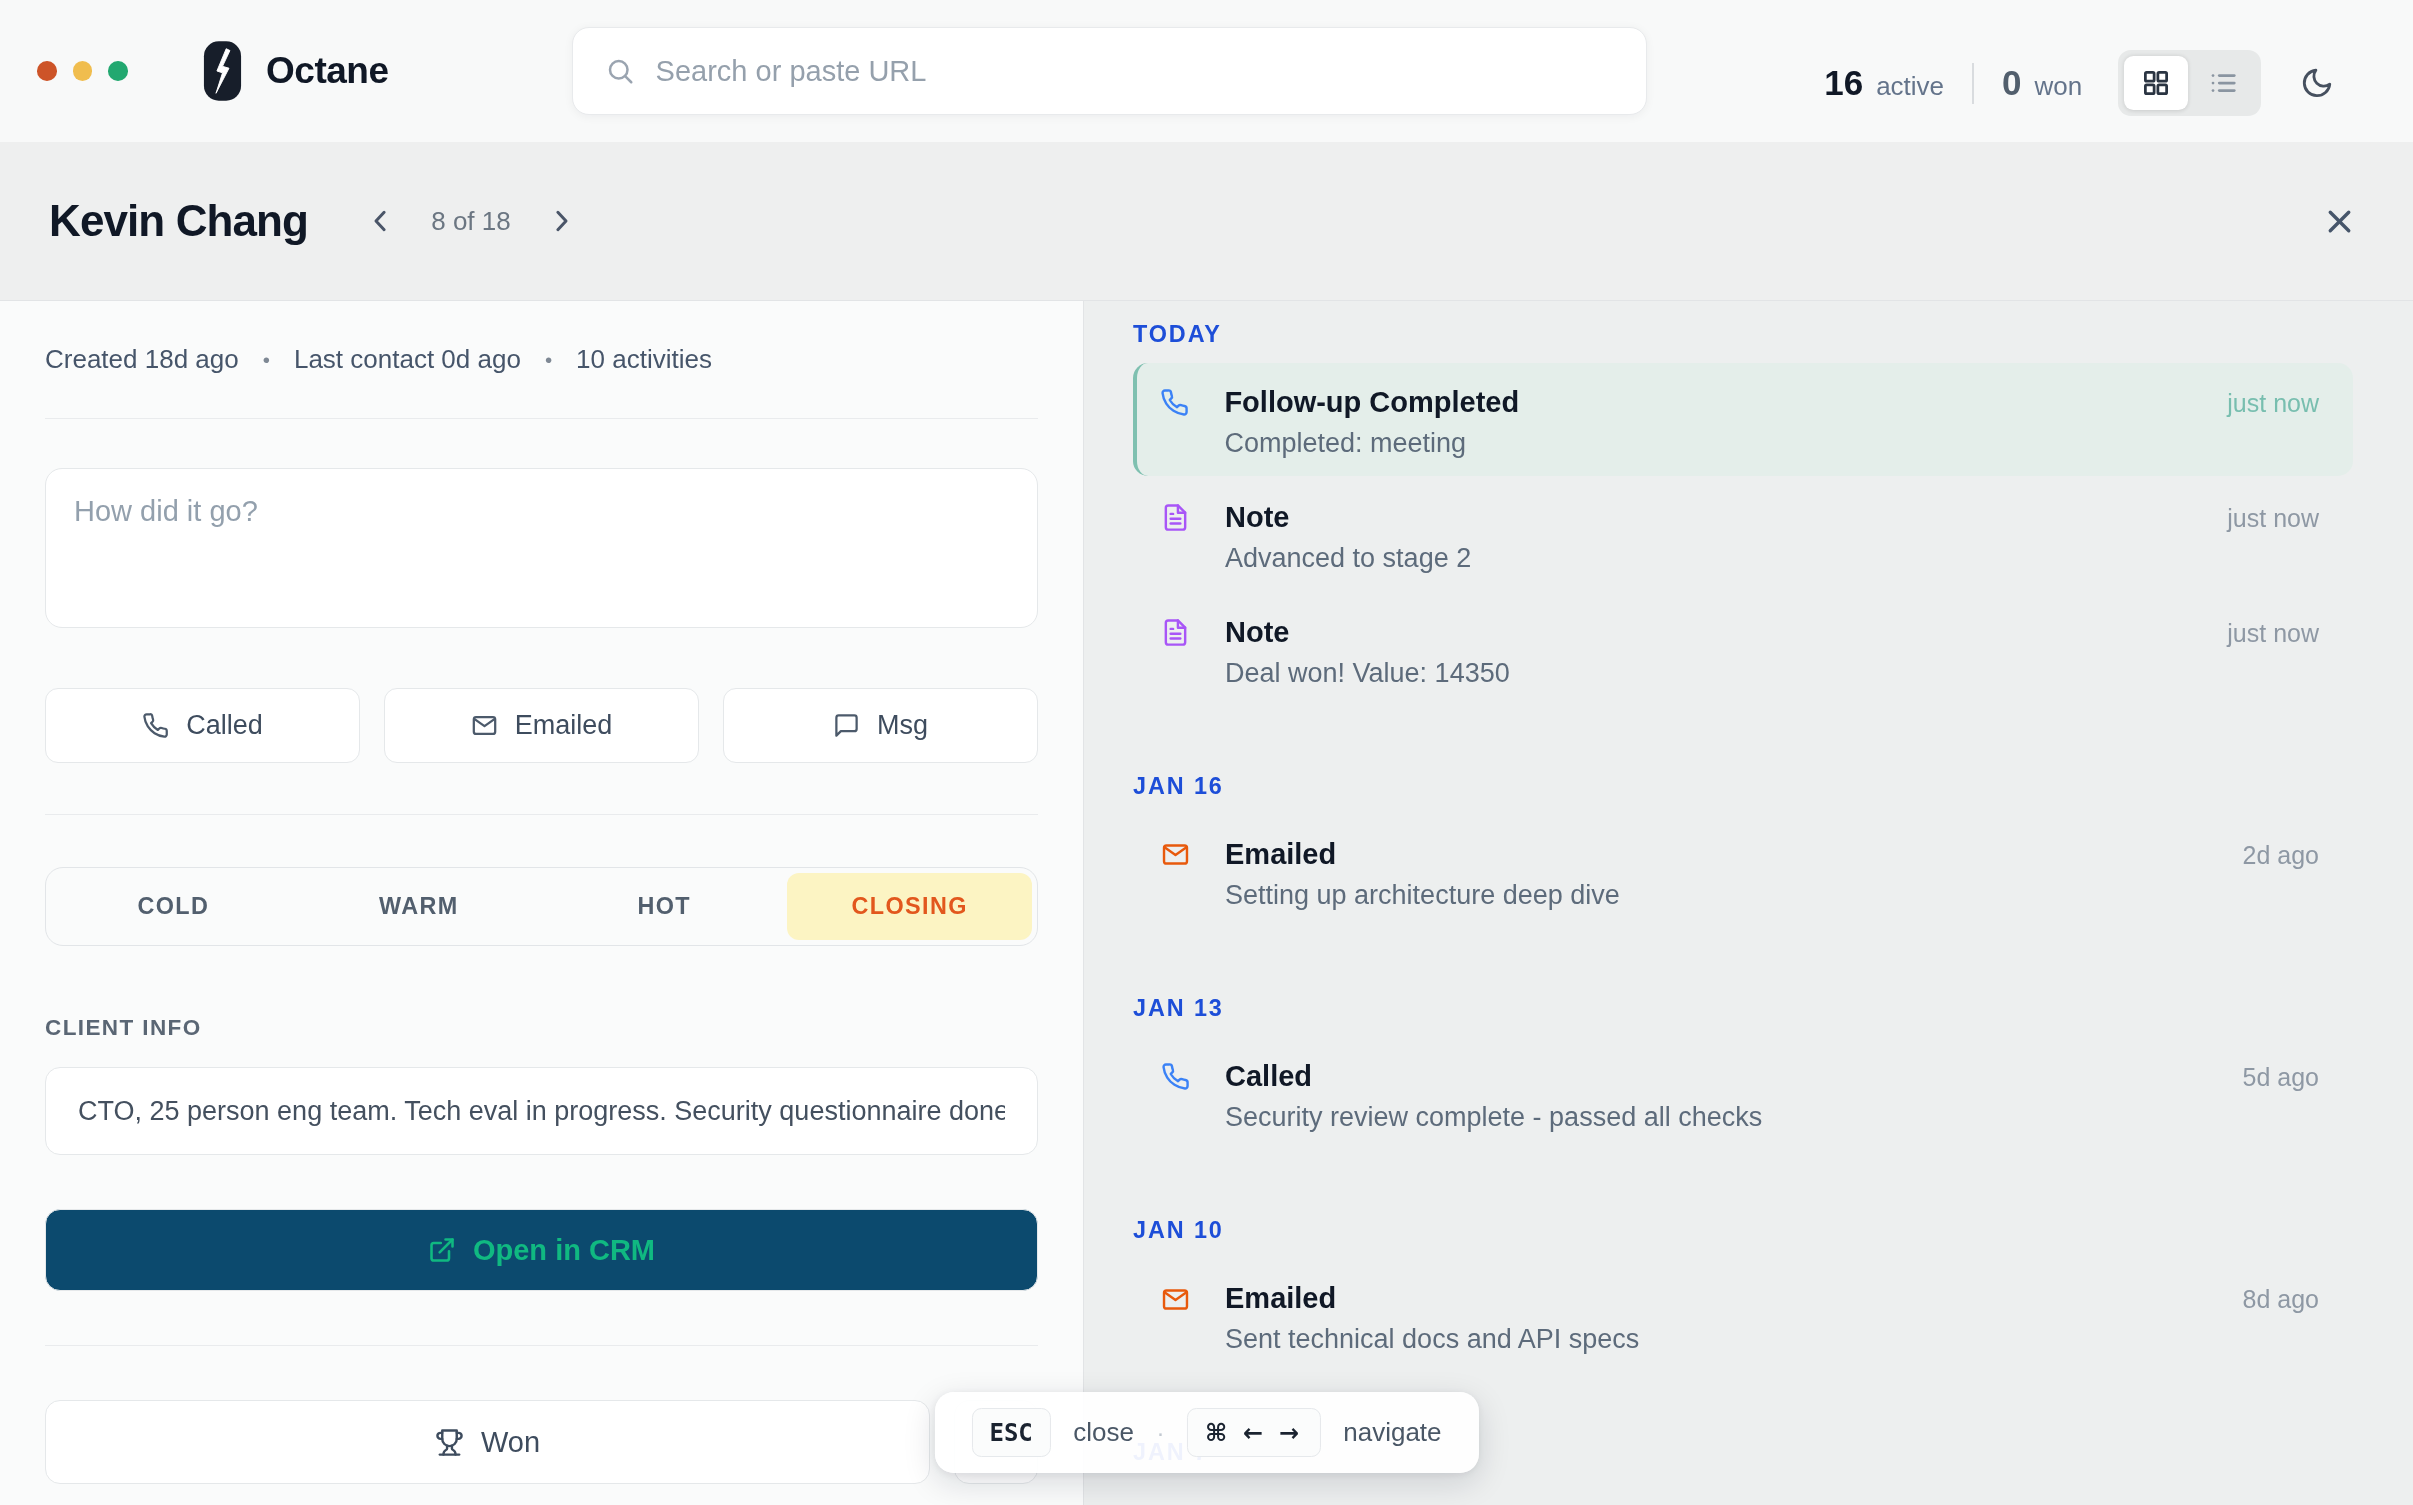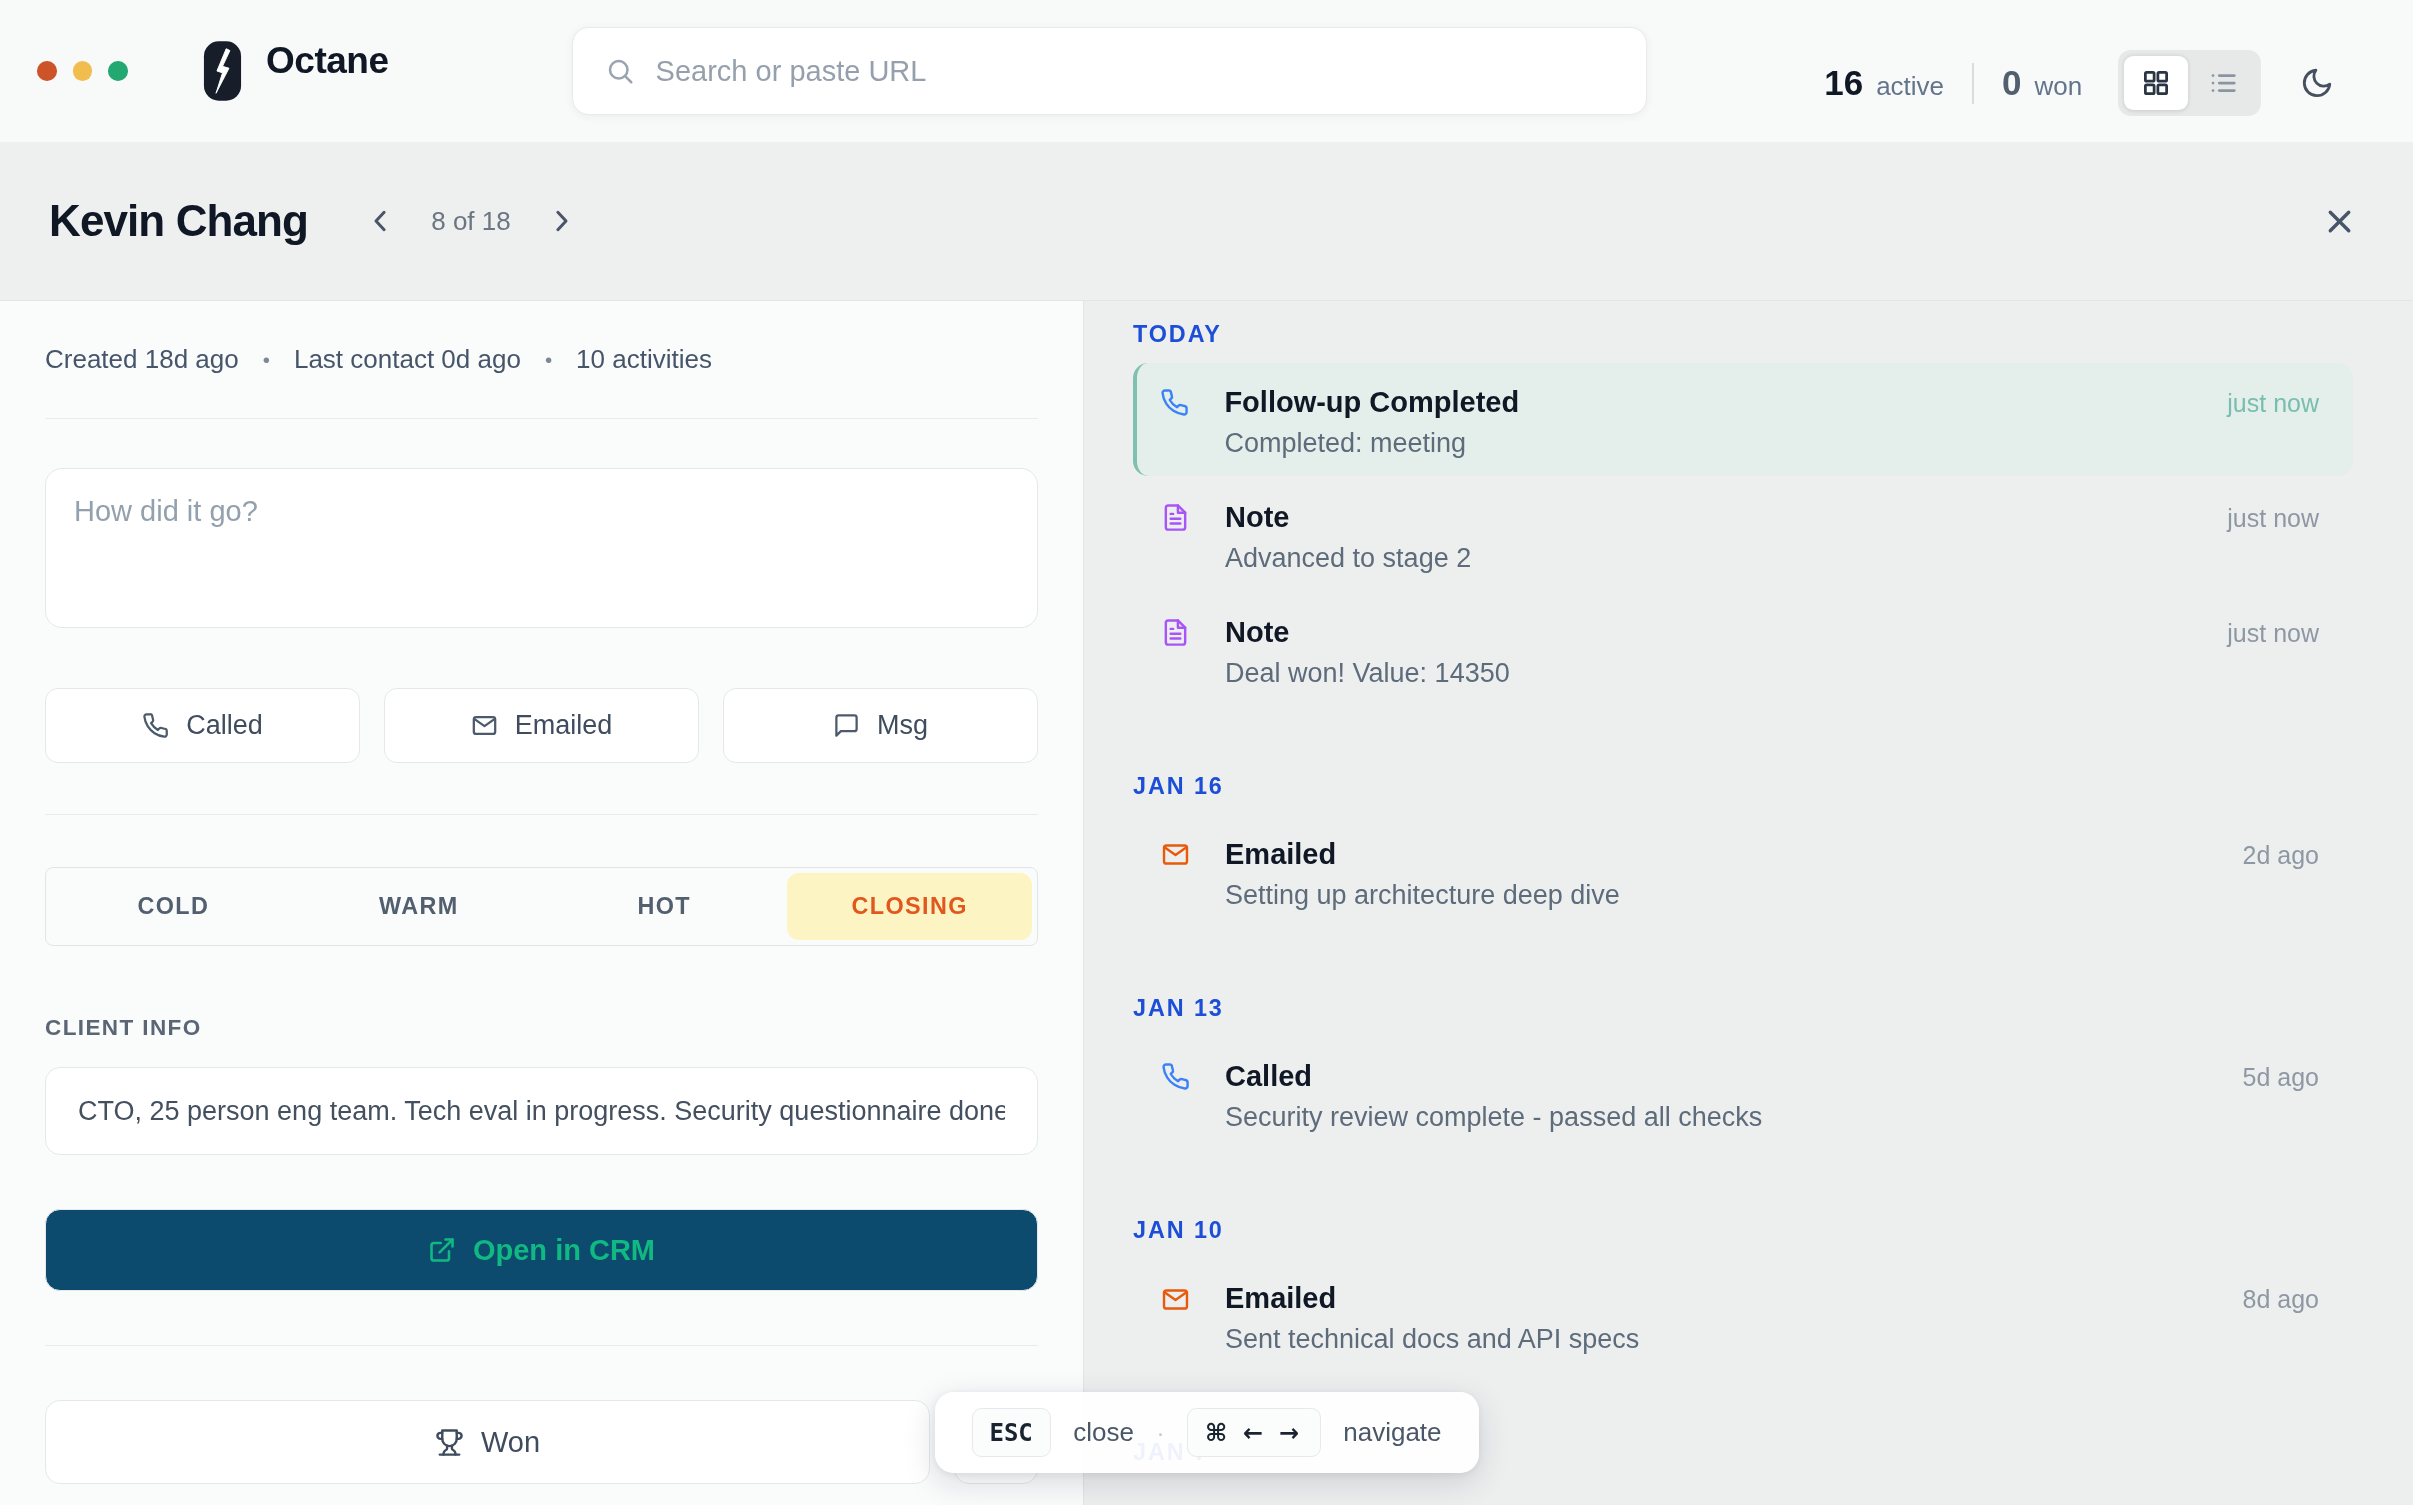--- a/index.html
+++ b/index.html
@@ -5,21 +5,21 @@
   * { margin:0; padding:0; box-sizing:border-box; }
   html,body { width:2413px; height:1505px; overflow:hidden;
     font-family:"Liberation Sans", sans-serif; background:#f8f9f9; }
 
   
   .topbar { position:relative; height:142px; background:#f8f9f9;
     display:flex; align-items:center; padding-left:37px; }
   .lights { display:flex; gap:16px; }
   .light { width:19.7px; height:19.7px; border-radius:50%; }
   .light.red{ background:#cd5428; } .light.yellow{ background:#f0bd4e; } .light.green{ background:#22a870; }
-  .brand { display:flex; align-items:flex-start; margin-left:75px; }
+  .brand { display:flex; align-items:center; margin-left:75px; }
   .brand-name { margin-left:24px; font-size:37px; font-weight:800; color:#101826; letter-spacing:-0.5px; }
   .searchbox { position:absolute; left:572px; top:27px; width:1075px; height:88px;
     background:#fff; border:1.9px solid #e8eaec; border-radius:17px;
     display:flex; align-items:center; padding-left:32px; box-shadow:0 1.9px 9.4px rgba(15,23,42,.05); }
   .searchbox svg { flex:none; }
   .searchbox input { border:none; outline:none; background:transparent; width:936px;
     margin-left:20.6px; font-size:29px; color:#374151; font-family:"Liberation Sans",sans-serif; }
   .searchbox input::placeholder { color:#95a0ac; }
   .top-right { position:absolute; right:79px; top:12px; height:100%; display:flex; align-items:center; }
   .stat { display:flex; align-items:baseline; gap:13px; }
@@ -52,21 +52,21 @@
   .meta .dot { font-size:20.6px; color:#7e8894; }
   .rule { border:none; border-top:1.9px solid #e9ebed; margin-top:43px; }
   .note-area { display:block; margin-top:49px; width:100%; height:160px; resize:none;
     background:#fff; border:1.9px solid #e5e8ea; border-radius:17px; padding:26px 28px;
     font-size:29px; color:#374151; font-family:"Liberation Sans",sans-serif; outline:none; }
   .note-area::placeholder { color:#93a0ad; }
   .actions { margin-top:60px; display:flex; gap:24px; }
   .act { flex:1; height:75px; background:#fff; border:1.9px solid #e5e8ea; border-radius:13px;
     display:flex; align-items:center; justify-content:center; gap:17px;
     font-size:27px; color:#3e4c5e; cursor:pointer; font-family:"Liberation Sans",sans-serif; }
-  .seg { margin-top:52px; display:flex; border:1.9px solid #e2e5e8; border-radius:8px; padding:4.7px; height:79px; }
+  .seg { margin-top:52px; display:flex; border:1.9px solid #e2e5e8; border-radius:18px; padding:4.7px; height:79px; }
   .seg-item { flex:1; display:flex; align-items:center; justify-content:center; border:none; background:transparent;
     font-size:23.4px; font-weight:700; letter-spacing:1.4px; color:#525f6e; cursor:pointer; border-radius:12px;
     font-family:"Liberation Sans",sans-serif; }
   .seg-item.sel { background:#fcf4c3; color:#e2571d; }
   .client-lbl { margin-top:69px; font-size:22.5px; font-weight:600; letter-spacing:1.4px; color:#5a6674; }
   .client-input { margin-top:26px; width:100%; height:88px; background:#fff; border:1.9px solid #e5e8ea;
     border-radius:15px; padding:0 32px; font-size:27px; color:#44505f; outline:none;
     font-family:"Liberation Sans",sans-serif; }
   .crm-btn { margin-top:54px; width:100%; height:82px; background:#0c4a6e; border:1.9px solid #e5e8ea; border-radius:15px;
     display:flex; align-items:center; justify-content:center; gap:17px; font-size:29px; font-weight:600;

